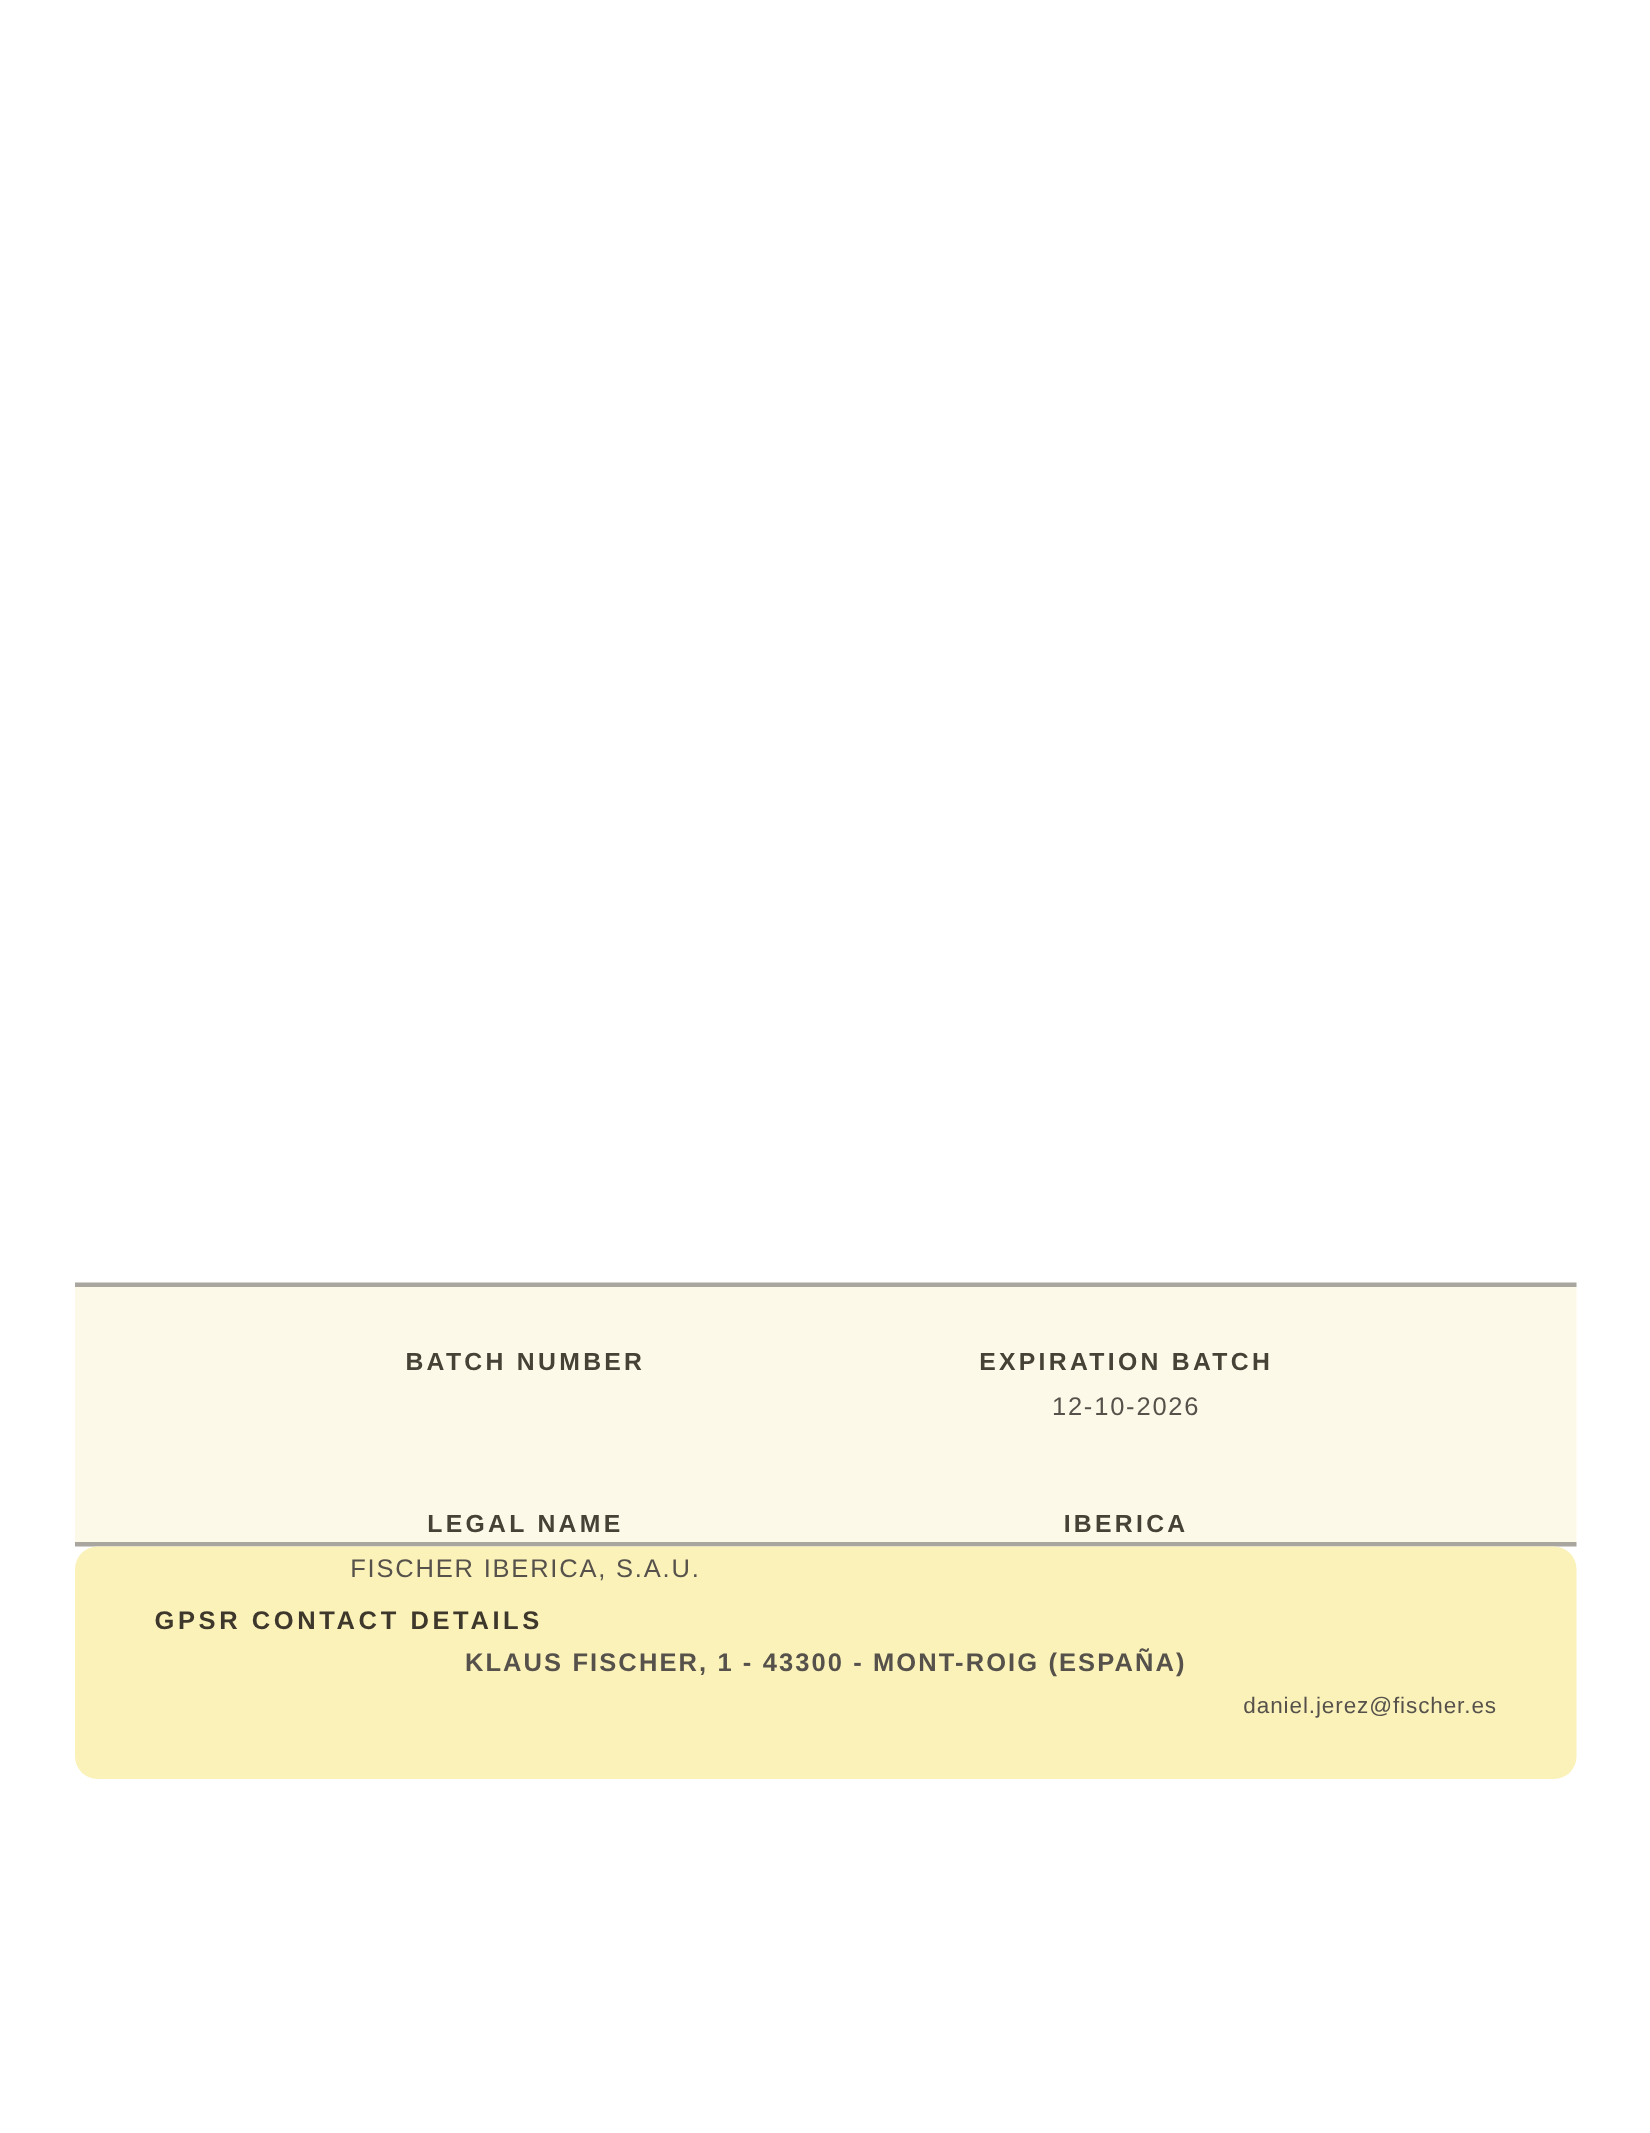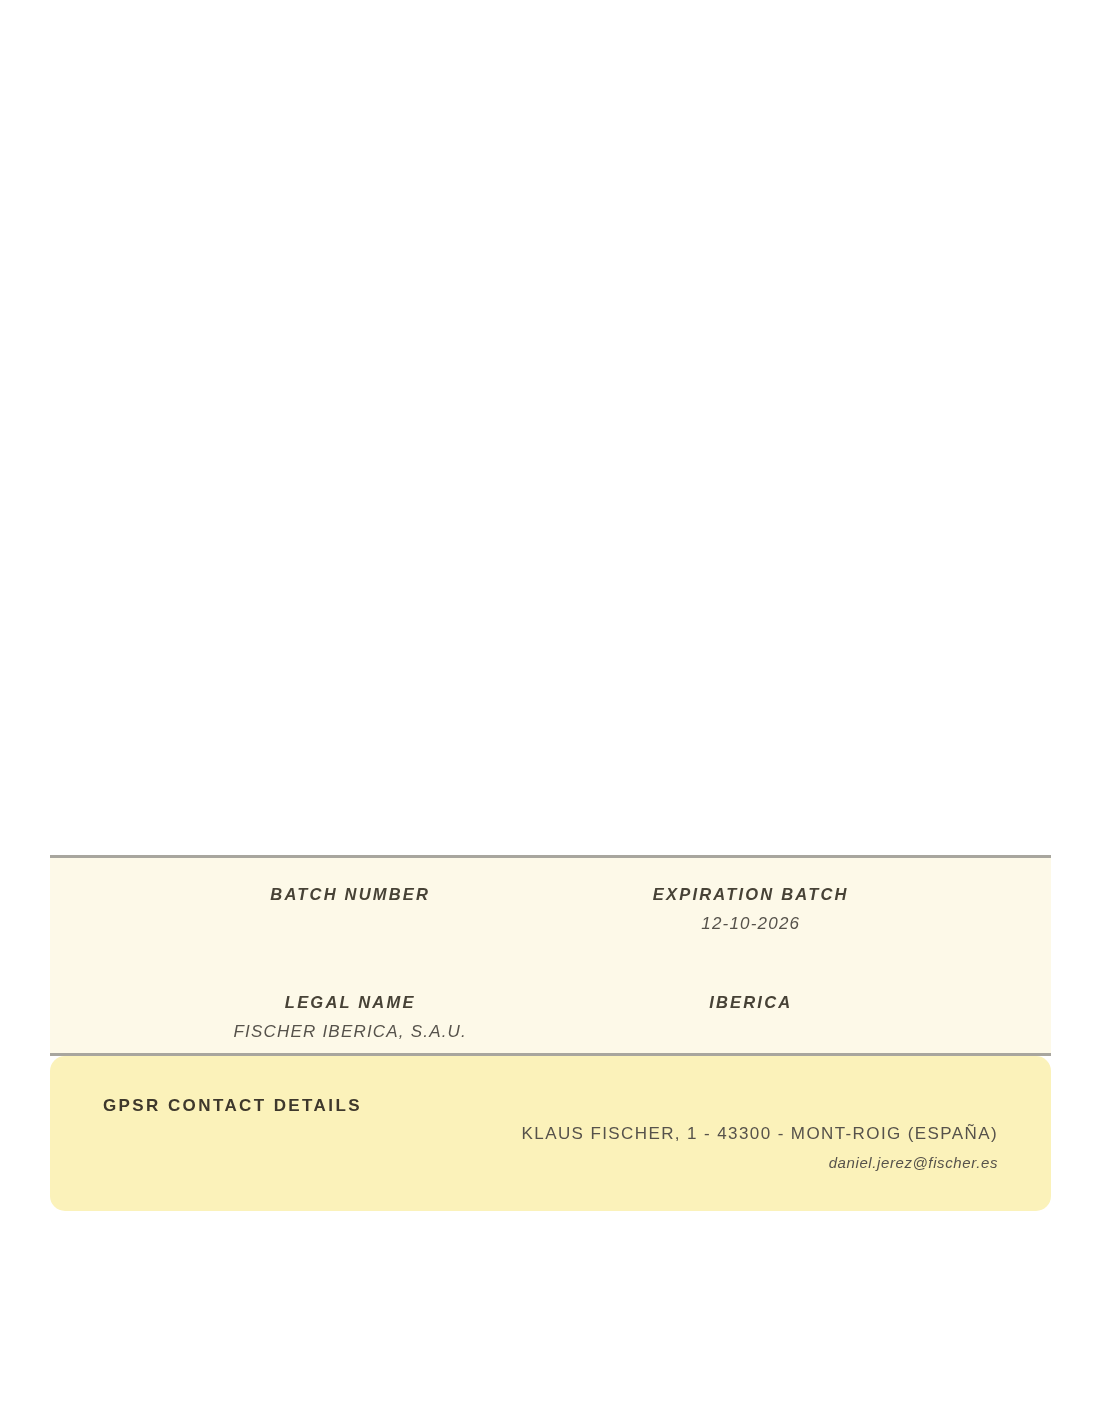--- a/index.html
+++ b/index.html
@@ -24,23 +24,22 @@
     top:855px;
     width:1001px;
   }
   .divider{
     height:3px;
     background:var(--divider);
     width:100%;
   }
   .cream-section{
     background:var(--cream);
-    height:195px;
-    padding:26px 100px 0 100px;
-    font-style:italic;
+    height:170px;
+    padding:40px 100px 0 100px;
   }
   .info-grid{
     display:grid;
     grid-template-columns:1fr 1fr;
     text-align:center;
   }
   .info-row2{margin-top:58px;}
   .field-label{
     font-size:16.5px;
     font-weight:700;
@@ -67,35 +66,34 @@
     font-size:17px;
     font-weight:700;
     letter-spacing:2.4px;
     color:var(--title);
     line-height:20px;
     text-align:left;
   }
   .gpsr-address{
     margin-top:7px;
     font-size:17px;
-    font-weight:400;
+    font-weight:700;
     letter-spacing:1.4px;
     color:var(--value);
     line-height:21px;
-    text-align:right;
+    text-align:center;
   }
   .gpsr-email{
     margin-top:9px;
     font-size:15px;
     font-weight:400;
     letter-spacing:0.6px;
     color:var(--value);
     line-height:19px;
     text-align:right;
-    font-style:italic;
   }
 </style>
 </head>
 <body>
 
 <div class="panel">
 
   <div class="divider"></div>
 
   <div class="cream-section">

